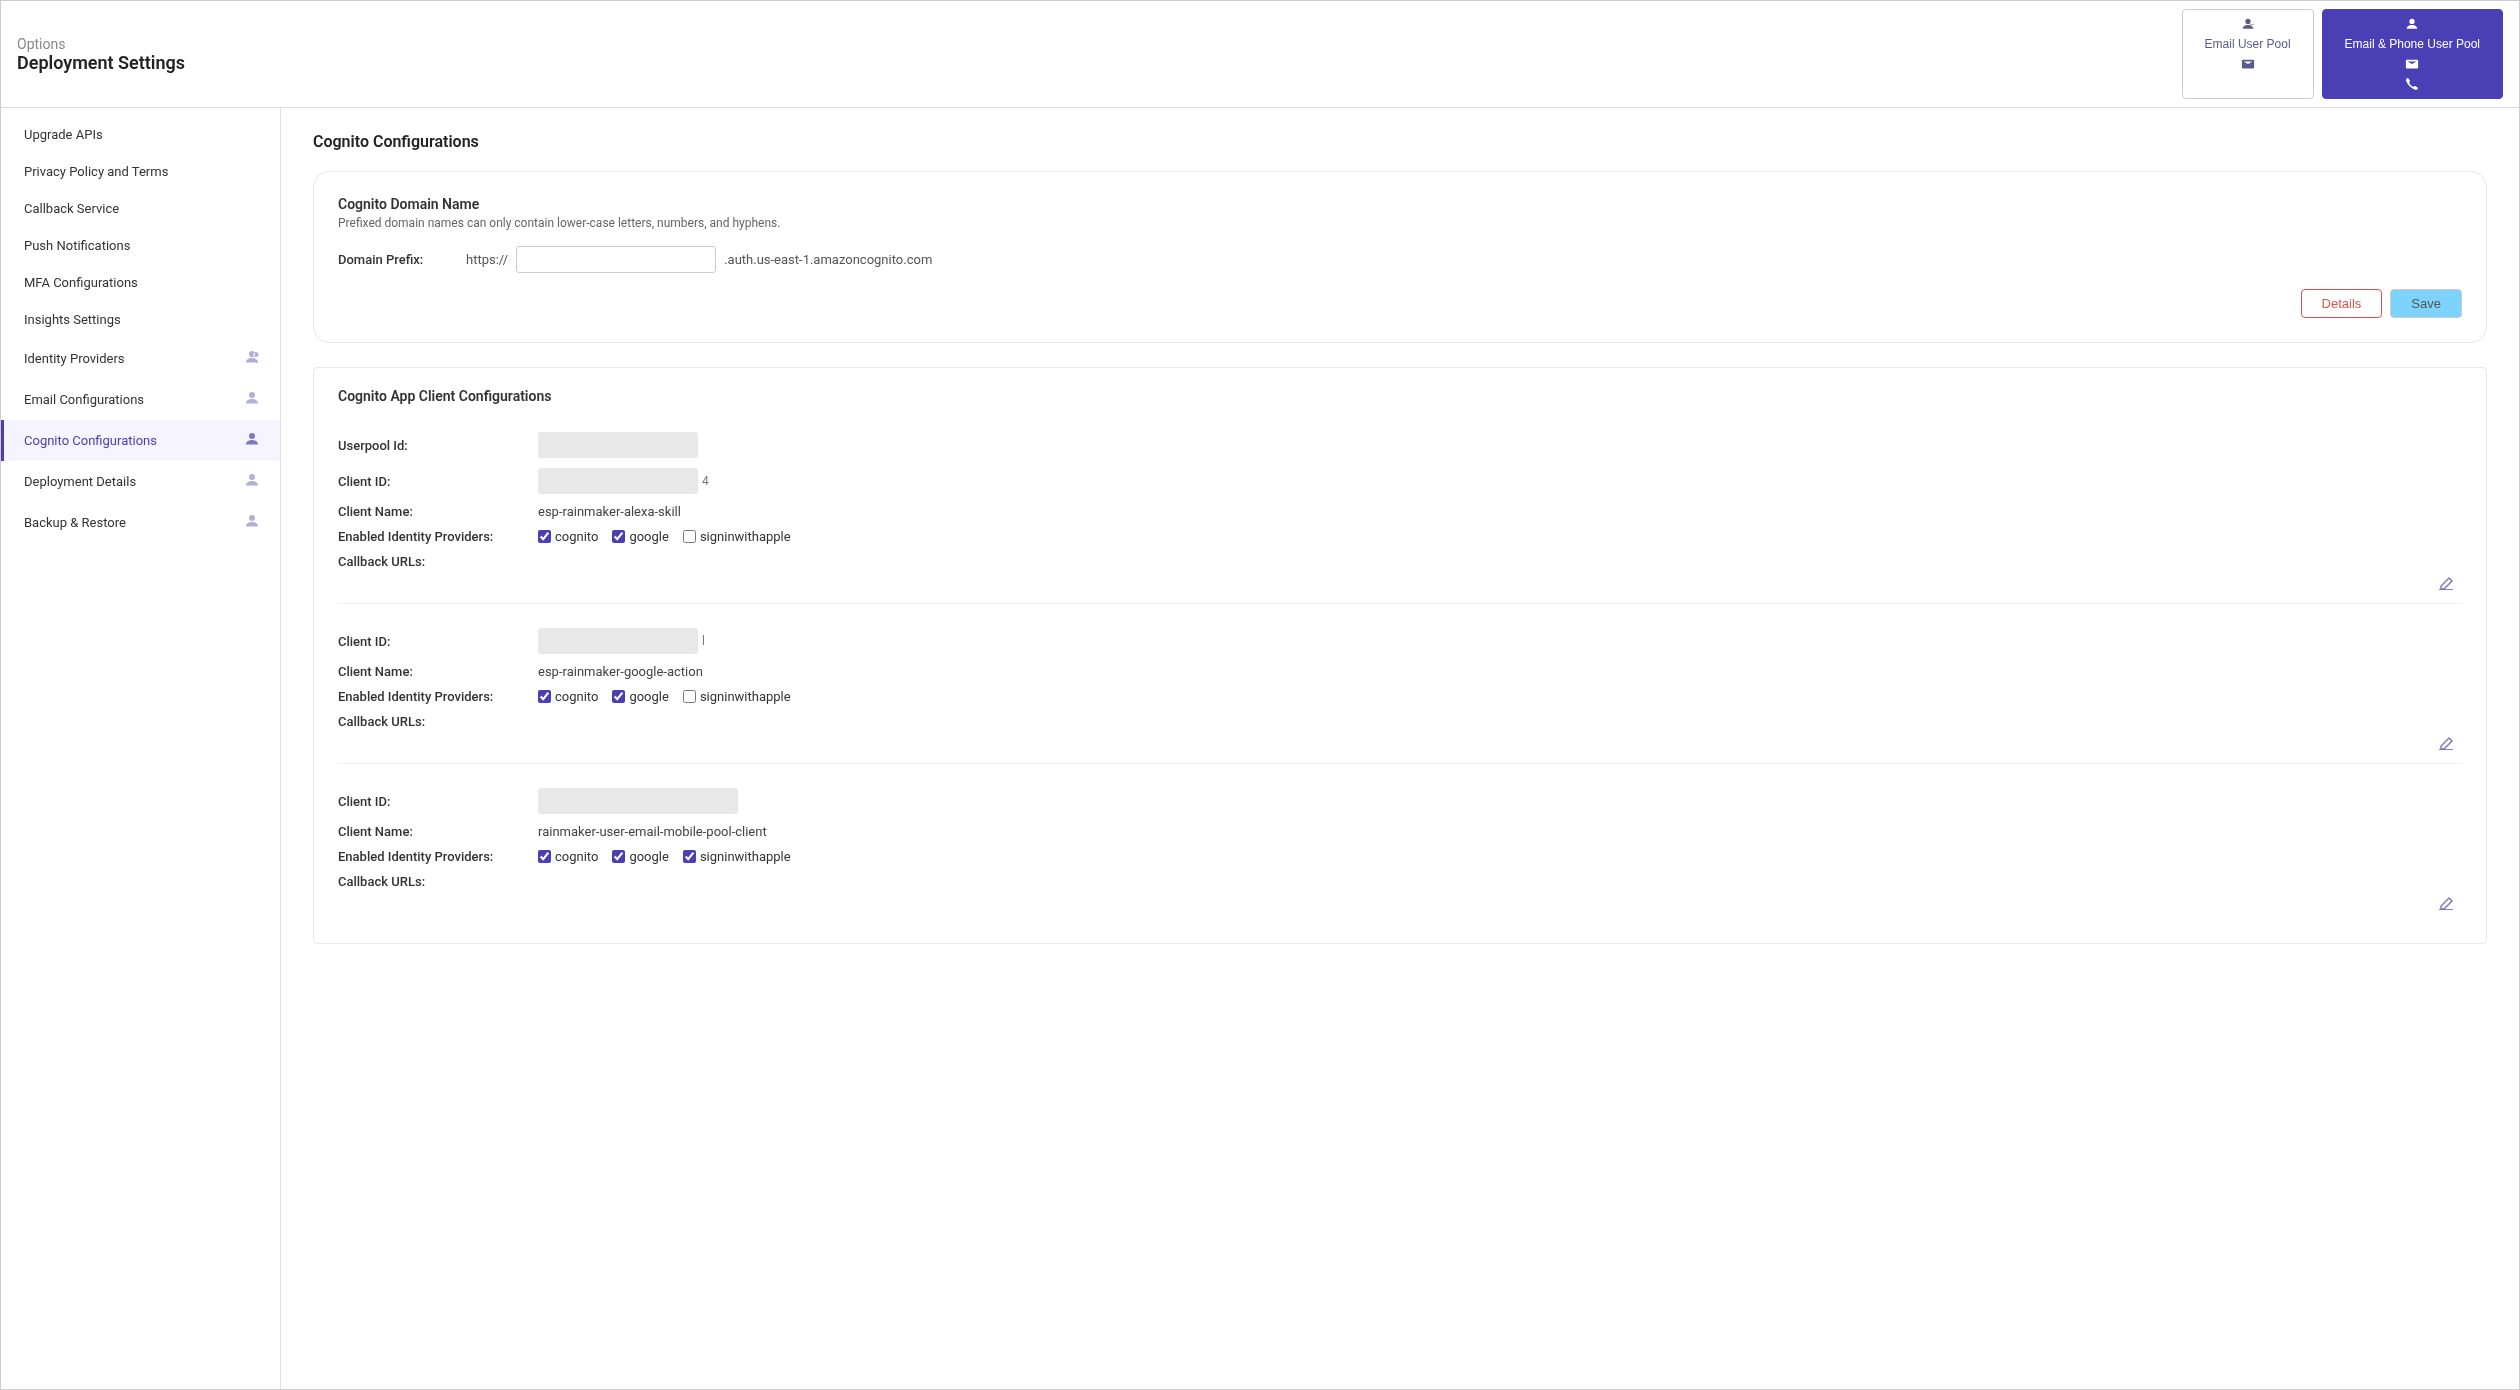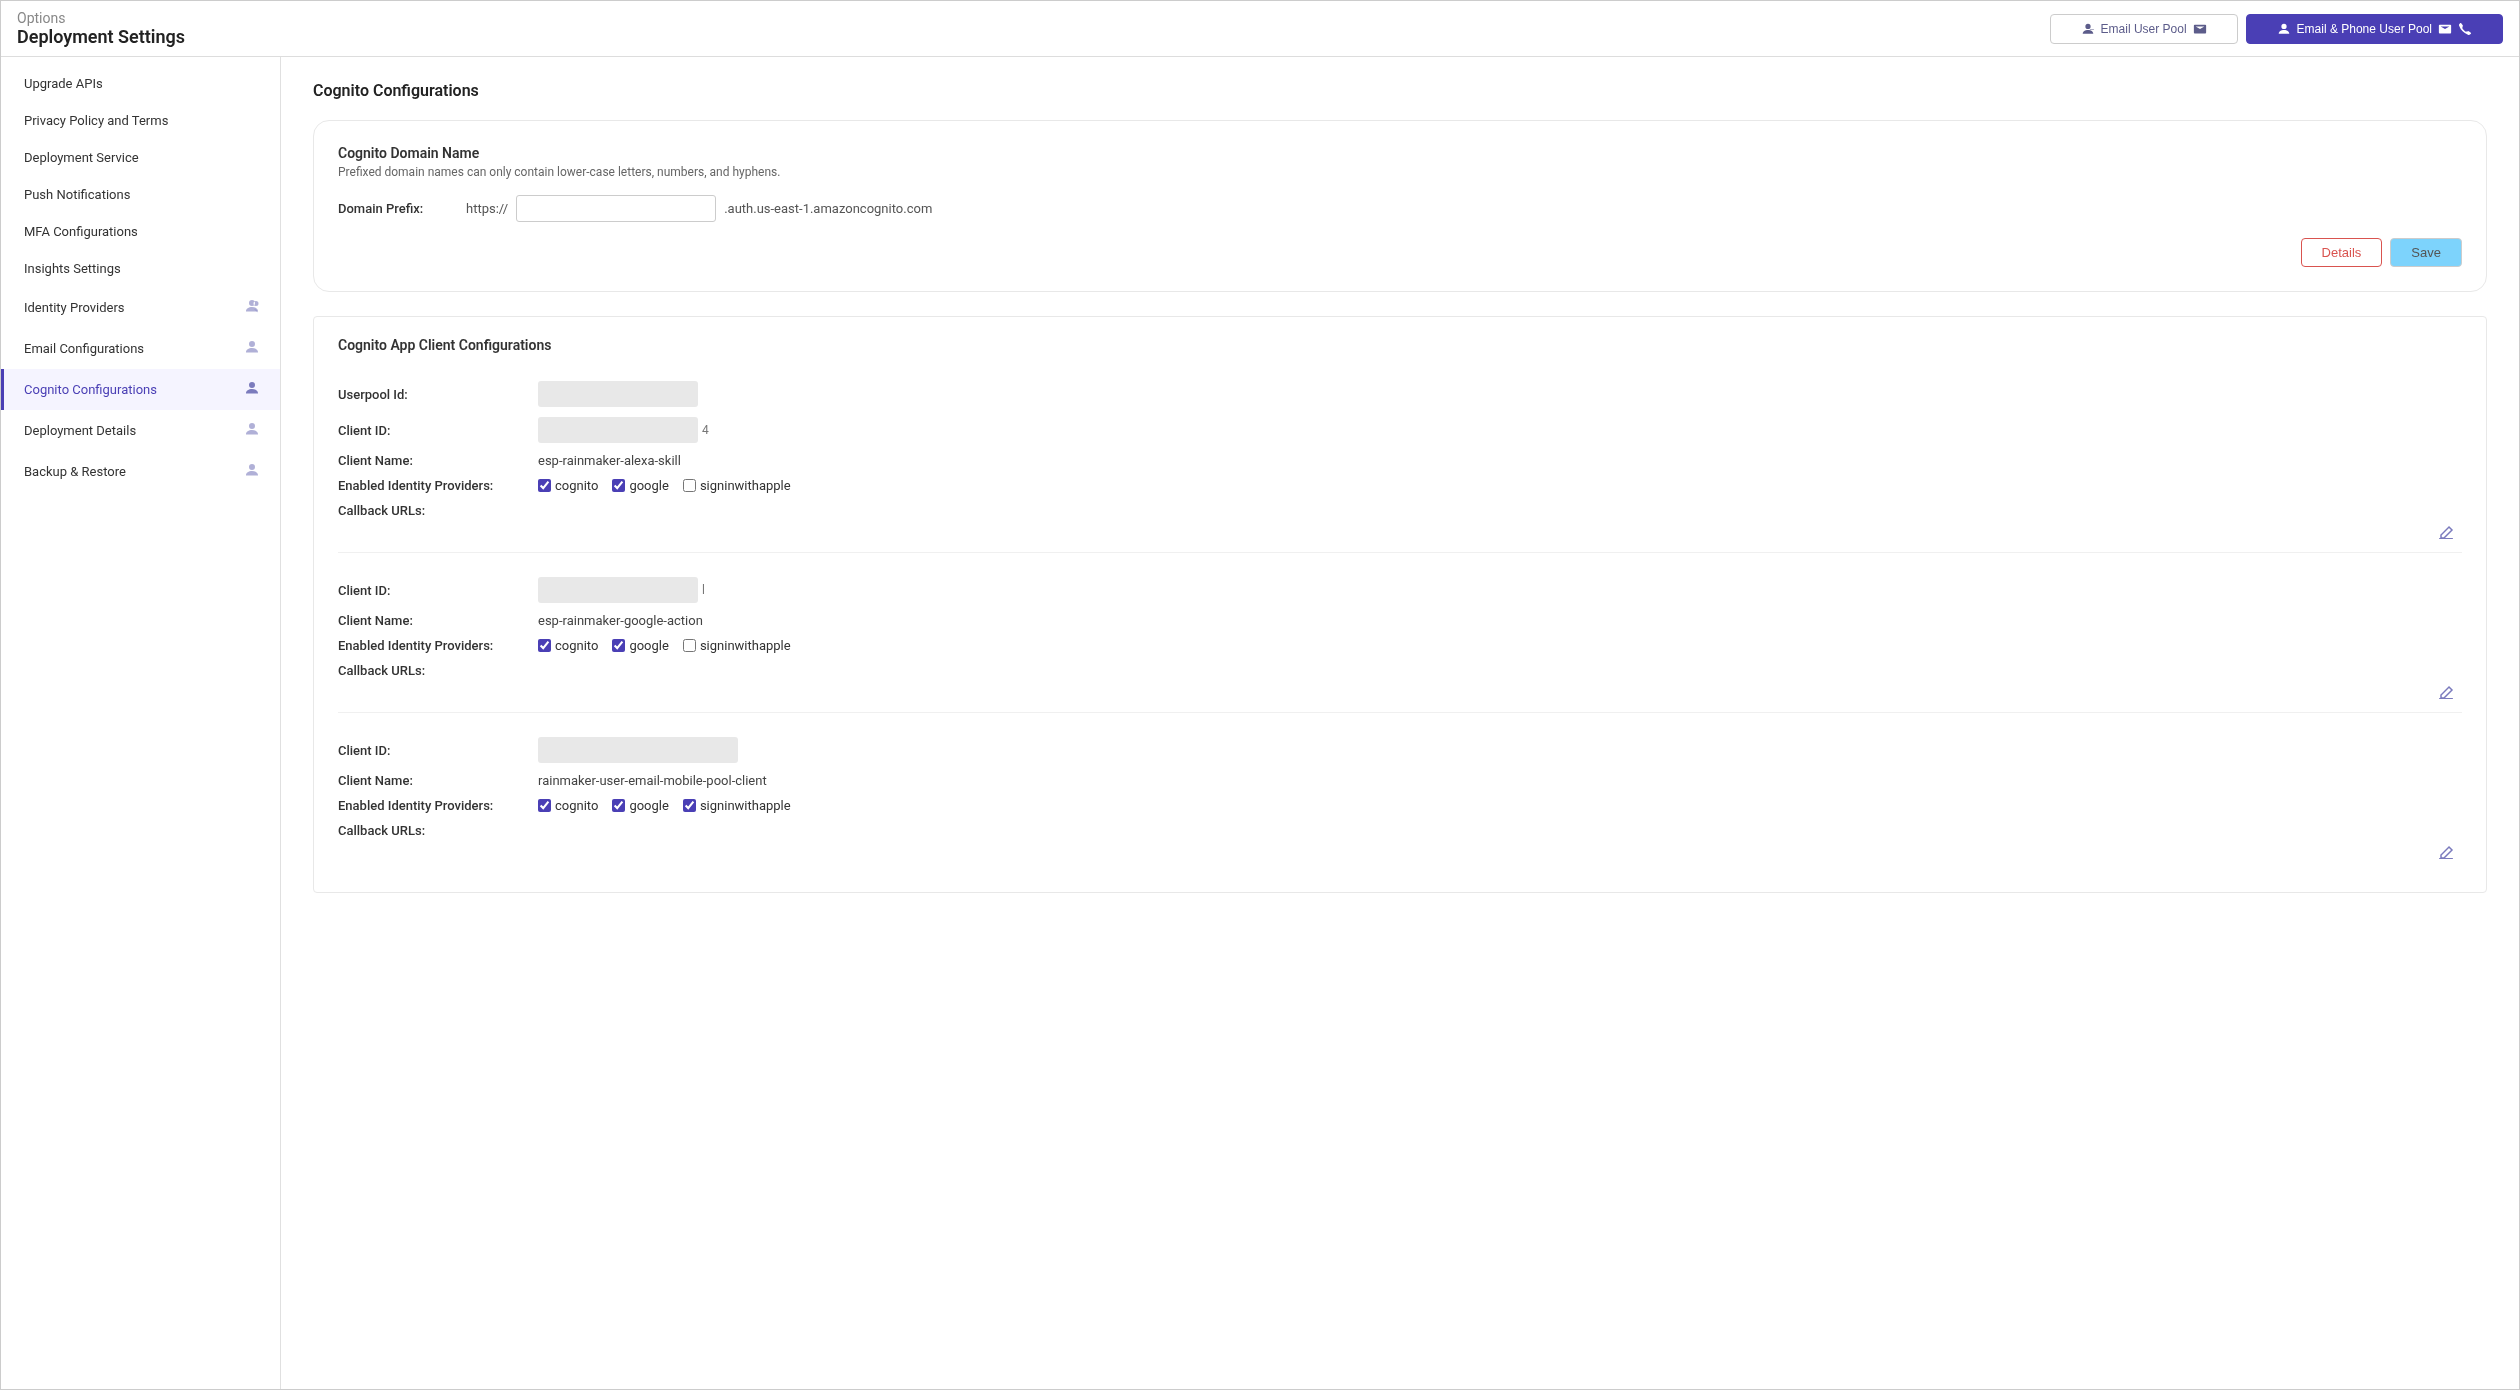--- a/index.html
+++ b/index.html
@@ -6,21 +6,21 @@
     body { font-family: -apple-system, BlinkMacSystemFont, 'Segoe UI', Roboto, sans-serif; font-size: 13px; color: #333; background: #fff; }
 
     .app-container { display: flex; flex-direction: column; height: 100vh; border: 1px solid #ccc; }
 
     
     .header { display: flex; align-items: center; justify-content: space-between; padding: 8px 16px; border-bottom: 1px solid #ddd; background: #fff; min-height: 56px; }
     .header-left { display: flex; flex-direction: column; }
     .header-options-label { font-size: 14px; color: #888; }
     .header-title { font-size: 18px; font-weight: 600; color: #222; }
     .header-right { display: flex; gap: 8px; }
-    .pool-btn { display: flex; align-items: center; gap: 6px; padding: 7px 30px; border-radius: 4px; font-size: 12px; cursor: pointer; border: 1px solid #ccc; background: #fff; color: #5c5c8a; }
+    .pool-btn { display: flex; align-items: center; gap: 6px; padding: 7px 22px; border-radius: 4px; font-size: 12px; cursor: pointer; border: 1px solid #ccc; background: #fff; color: #5c5c8a; flex-direction: column; }
     .pool-btn.active { background: #4a3fb5; color: #fff; border-color: #4a3fb5; }
     .pool-btn svg { width: 14px; height: 14px; }
 
     
     .main-layout { display: flex; flex: 1; overflow: hidden; }
 
     
     .sidebar { width: 280px; border-right: 1px solid #e0e0e0; background: #fff; overflow-y: auto; padding: 8px 0; flex-shrink: 0; }
     .sidebar-item { display: flex; align-items: center; justify-content: space-between; padding: 11px 20px; cursor: pointer; color: #333; font-size: 13px; border-left: 3px solid transparent; }
     .sidebar-item.active { color: #4a3fb5; border-left: 3px solid #4a3fb5; background: #f5f4ff; }
@@ -104,21 +104,21 @@
   <div class="main-layout">
 
     <div class="sidebar">
       <div class="sidebar-item">
         <span>Upgrade APIs</span>
       </div>
       <div class="sidebar-item">
         <span>Privacy Policy and Terms</span>
       </div>
       <div class="sidebar-item">
-        <span>Deployment Service</span>
+        <span>Callback Service</span>
       </div>
       <div class="sidebar-item">
         <span>Push Notifications</span>
       </div>
       <div class="sidebar-item">
         <span>MFA Configurations</span>
       </div>
       <div class="sidebar-item">
         <span>Insights Settings</span>
       </div>

